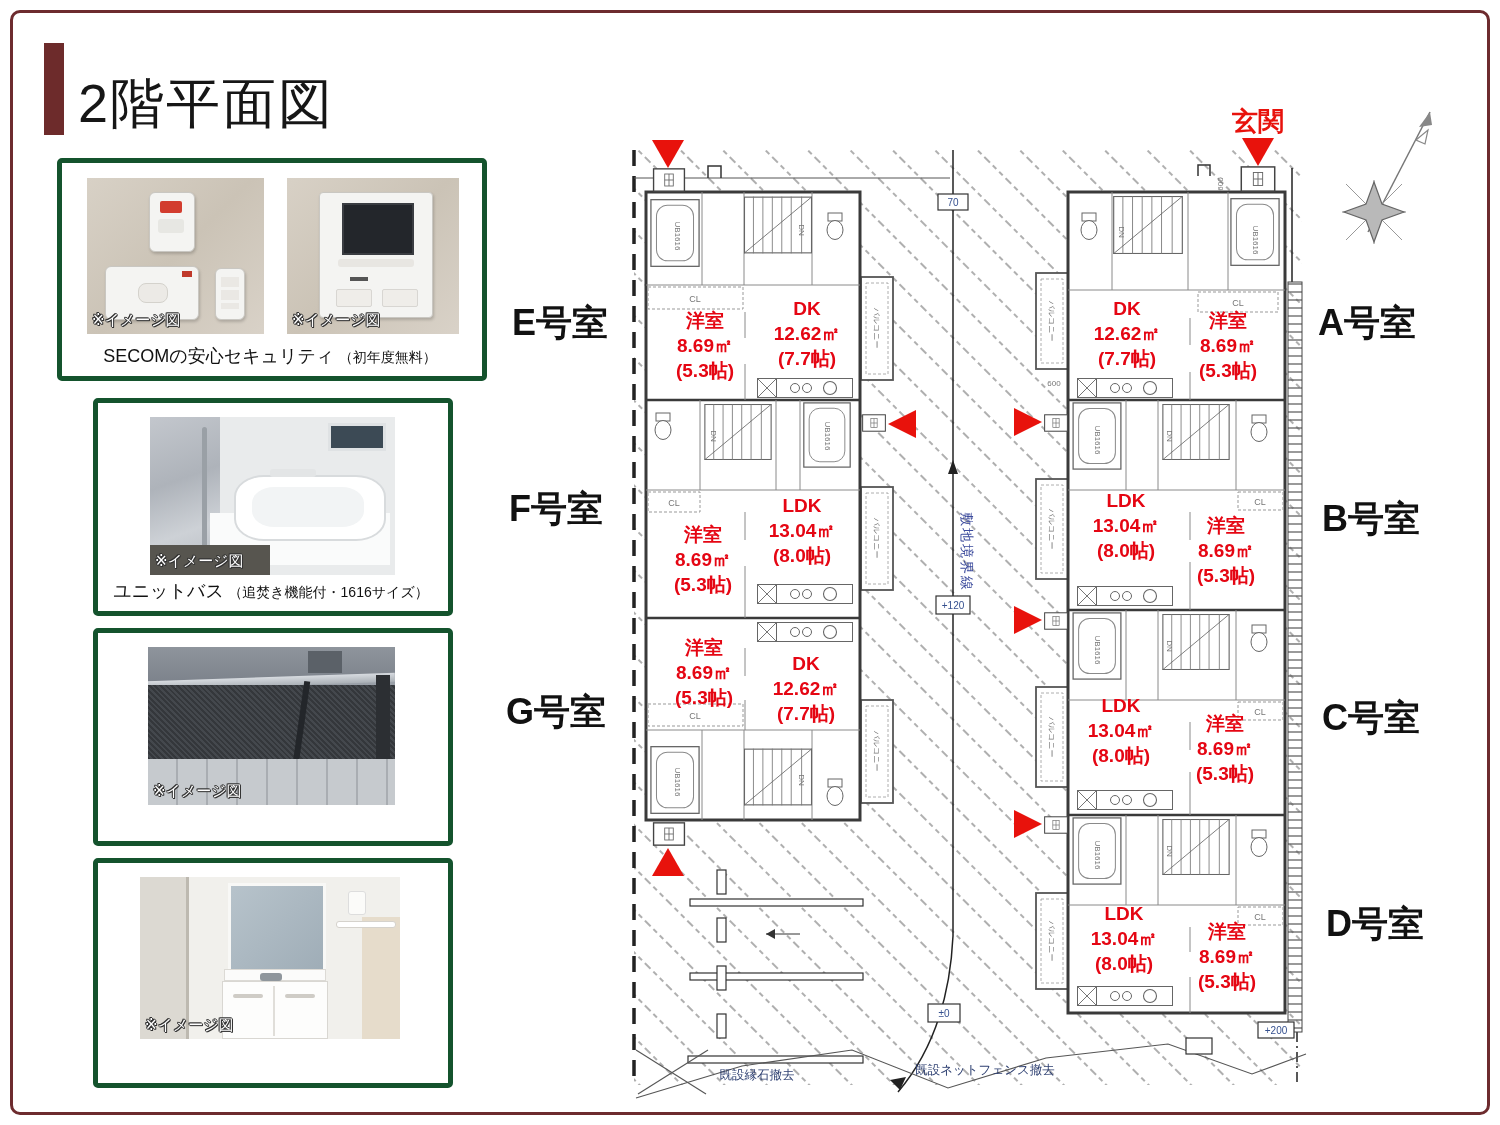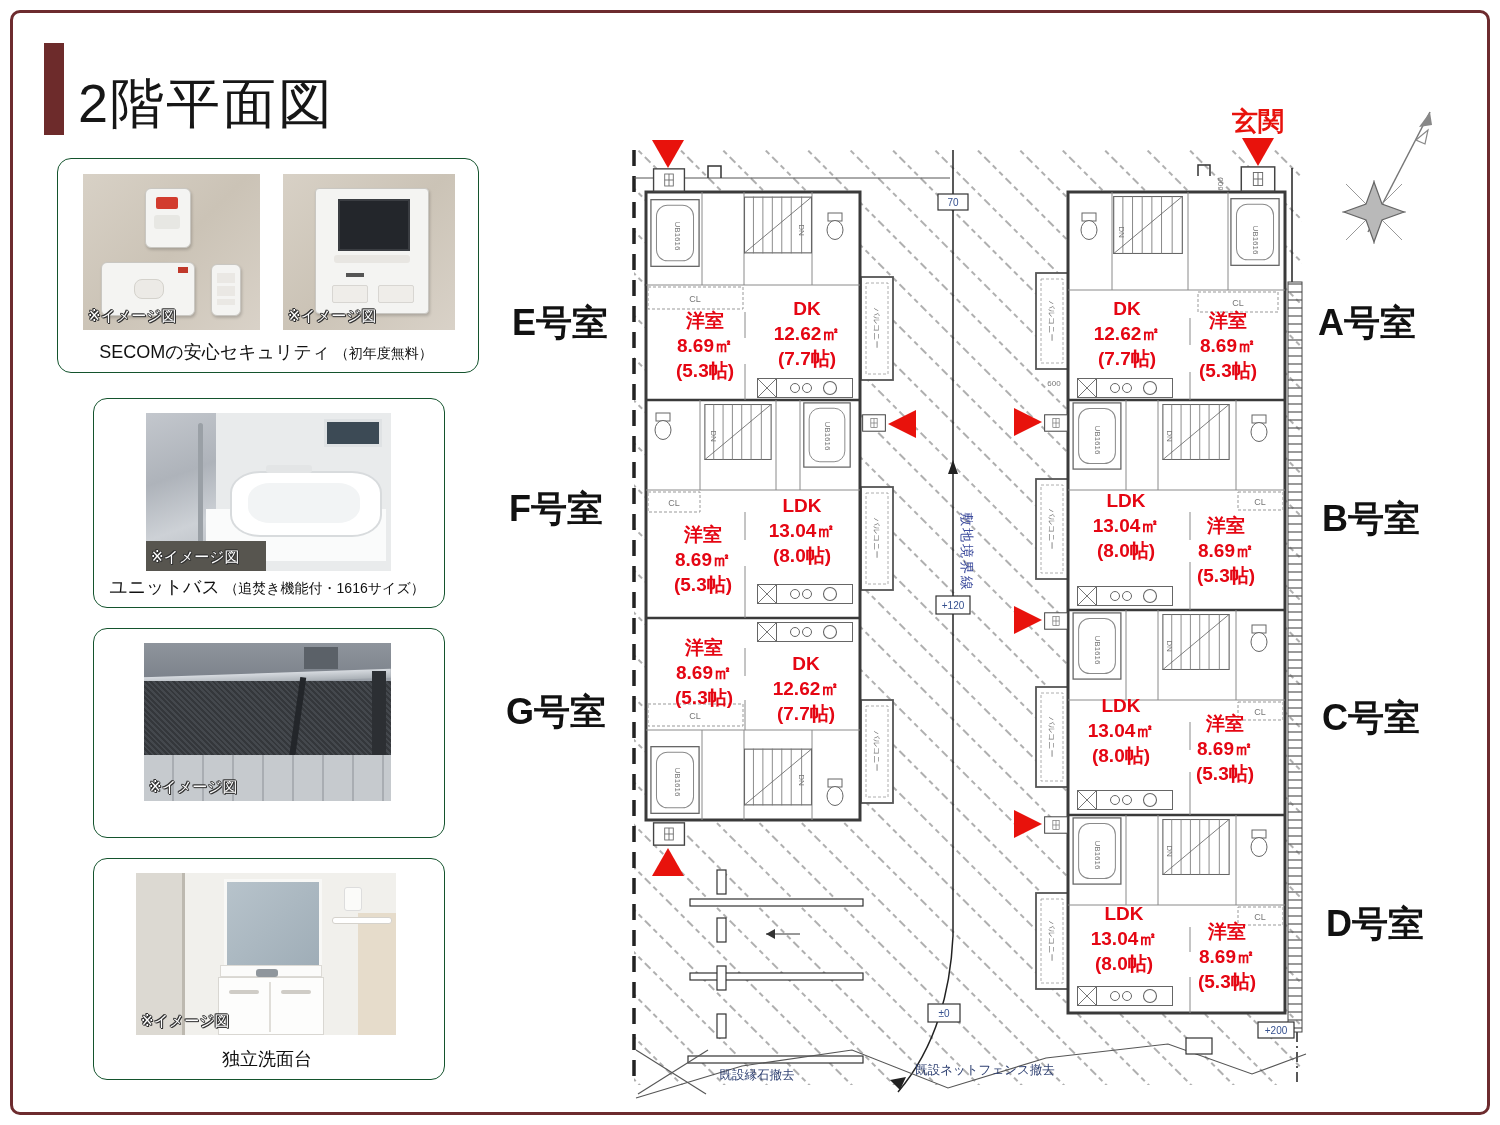--- a/index.html
+++ b/index.html
@@ -3,21 +3,21 @@
 <meta charset="utf-8">
 <style>
   html,body{margin:0;padding:0;}
   .page{position:relative;width:1500px;height:1125px;background:#ffffff;
         font-family:"Liberation Sans","DejaVu Sans",sans-serif;overflow:hidden;}
   .frame{position:absolute;left:10px;top:10px;right:10px;bottom:10px;
          border:3px solid #6d2b2e;border-radius:10px;pointer-events:none;}
   .title-bar{position:absolute;left:44px;top:43px;width:20px;height:92px;background:#6d2b2b;}
   .page-title{position:absolute;left:78px;top:68px;font-size:54px;color:#161616;letter-spacing:2px;}
   
-  .card{position:absolute;border:1px solid #14532d;border-radius:14px;background:#fff;}
+  .card{position:absolute;border:5px solid #14532d;border-radius:5px;background:#fff;}
   .card-caption{position:absolute;left:0;right:4px;bottom:8px;text-align:center;color:#111;}
   .cap-main{font-size:18px;}
   .cap-sub{font-size:14px;}
   .photo{position:absolute;overflow:hidden;background:#d6cfc4;}
   .img-note{position:absolute;left:5px;bottom:4px;font-size:15px;color:#fff;
     text-shadow:1px 0 0 #333,-1px 0 0 #333,0 1px 0 #333,0 -1px 0 #333,1px 1px 0 #333,-1px -1px 0 #333;}
   .abs{position:absolute;}
   
   .wallpaper{background:linear-gradient(135deg,#d8d1c6 0%,#cbc3b6 50%,#d9d2c8 100%);}
   .white-dev{background:#f4f4f2;border:1px solid #c9c7c2;border-radius:6px;box-shadow:1px 2px 3px rgba(0,0,0,.18);}
@@ -114,24 +114,20 @@
       <div class="abs" style="left:84px;top:92px;width:100px;height:10px;background:#fbfbfa;border:1px solid #dcdad5;"></div>
       <div class="abs" style="left:120px;top:96px;width:22px;height:8px;background:#8f969c;border-radius:3px;"></div>
       <div class="abs" style="left:82px;top:104px;width:104px;height:56px;background:#fdfdfc;border:1px solid #d9d7d2;">
         <div class="abs" style="left:50px;top:4px;width:2px;height:50px;background:#e0ded9;"></div>
         <div class="abs" style="left:10px;top:12px;width:30px;height:4px;background:#cfccc6;border-radius:2px;"></div>
         <div class="abs" style="left:62px;top:12px;width:30px;height:4px;background:#cfccc6;border-radius:2px;"></div>
       </div>
       <div class="abs" style="left:196px;top:44px;width:58px;height:5px;background:#fff;border:1px solid #d5d2cc;border-radius:3px;"></div>
       <div class="abs" style="left:208px;top:14px;width:16px;height:22px;background:#fbfbf9;border:1px solid #ddd;border-radius:3px;"></div>
       <div class="img-note">※イメージ図</div>
-    </div>
-    <div class="card-caption">
-      <span class="cap-main">独立洗面台</span>
-      <span class="cap-sub"></span>
     </div>
   </div>
 
   <svg class="abs" style="left:0;top:0;" width="1500" height="1125" viewBox="0 0 1500 1125">
     <defs>
       <pattern id="hatch" width="30" height="30" patternUnits="userSpaceOnUse" patternTransform="rotate(-45)">
         <line x1="15" y1="0" x2="15" y2="30" stroke="#9b9b9b" stroke-width="1.6" stroke-dasharray="5 4"></line>
       </pattern>
       <pattern id="rungs" width="12" height="8" patternUnits="userSpaceOnUse">
         <line x1="0" y1="4" x2="12" y2="4" stroke="#555" stroke-width="1.2"></line>

